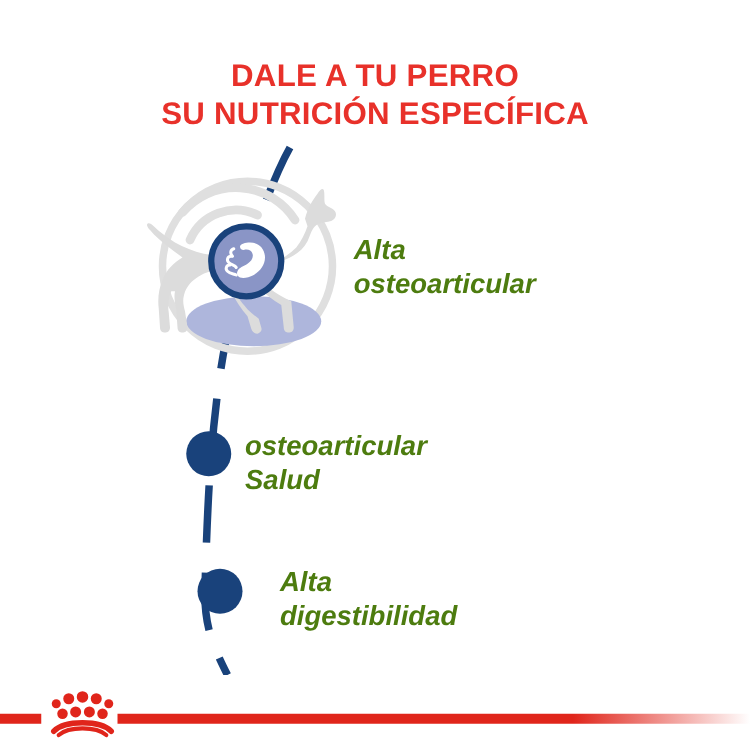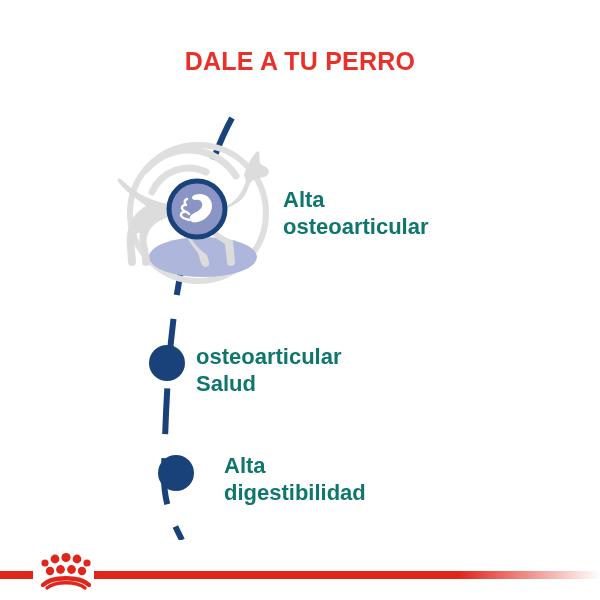--- a/index.html
+++ b/index.html
@@ -38,26 +38,27 @@
     top: 0;
     left: 0;
     width: 600px;
     height: 540px;
   }
   #stage svg { display: block; }
 
   
   .feature-label {
     position: absolute;
-    color: #0f766e;
+    color: #4d7c0f;
     font-family: "Liberation Sans", sans-serif;
     font-weight: bold;
     font-size: 22px;
     line-height: 27px;
     white-space: nowrap;
+    font-style: italic;
   }
   .feature-label .lbl-line { display: block; }
 
   #label-0 { left: 283px; top: 186px; }
   #label-1 { left: 196px; top: 343px; }
   #label-2 { left: 224px; top: 452px; }
 
   
   #brandbar {
     position: absolute;
@@ -67,20 +68,21 @@
     height: 60px;
   }
 </style>
 </head>
 <body>
 
 <div id="canvas">
 
   <div id="headline">
     <span class="hl-line">DALE A TU PERRO</span>
+    <span class="hl-line">SU NUTRICIÓN ESPECÍFICA</span>
   </div>
 
   <div id="stage">
     <svg width="600" height="540" viewBox="0 0 600 540" xmlns="http://www.w3.org/2000/svg">
 
       <path d="M 232,118 C 214,150 186,230 176,300 C 168,356 166,404 164,470 C 163,500 170,516 182,540" fill="none" stroke="#19427B" stroke-width="6" stroke-linecap="butt" stroke-dasharray="46 24"></path>
 
       <g>
 
         <circle cx="198" cy="213" r="68" fill="none" stroke="#DFDFDF" stroke-width="6"></circle>

